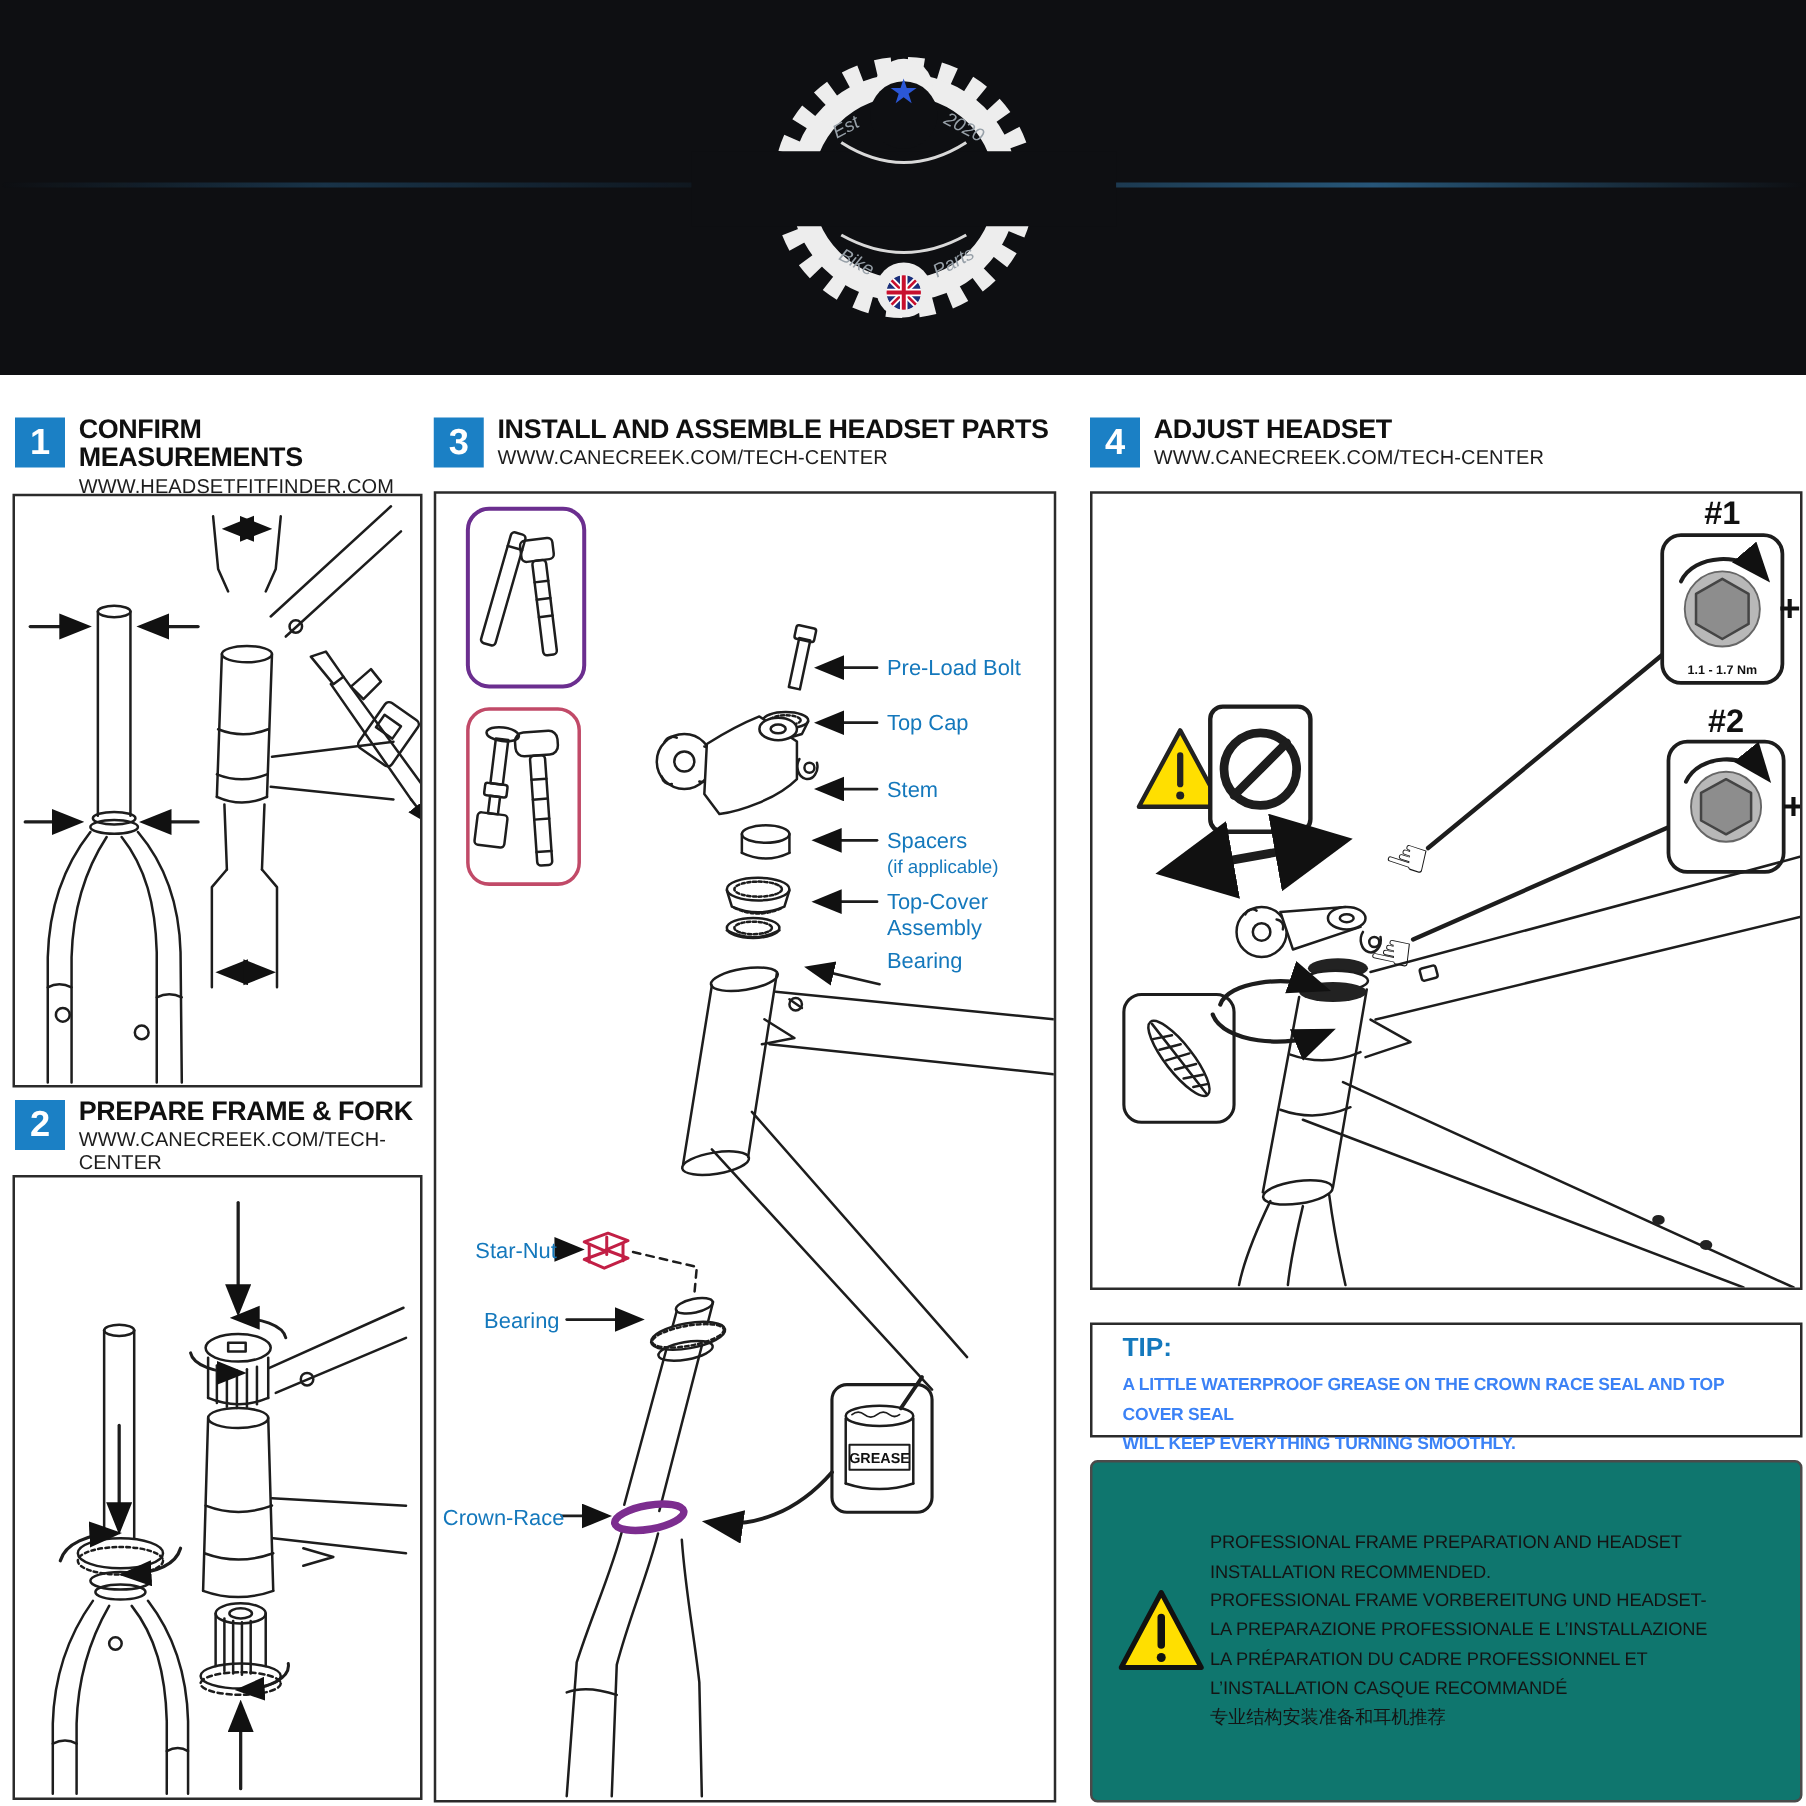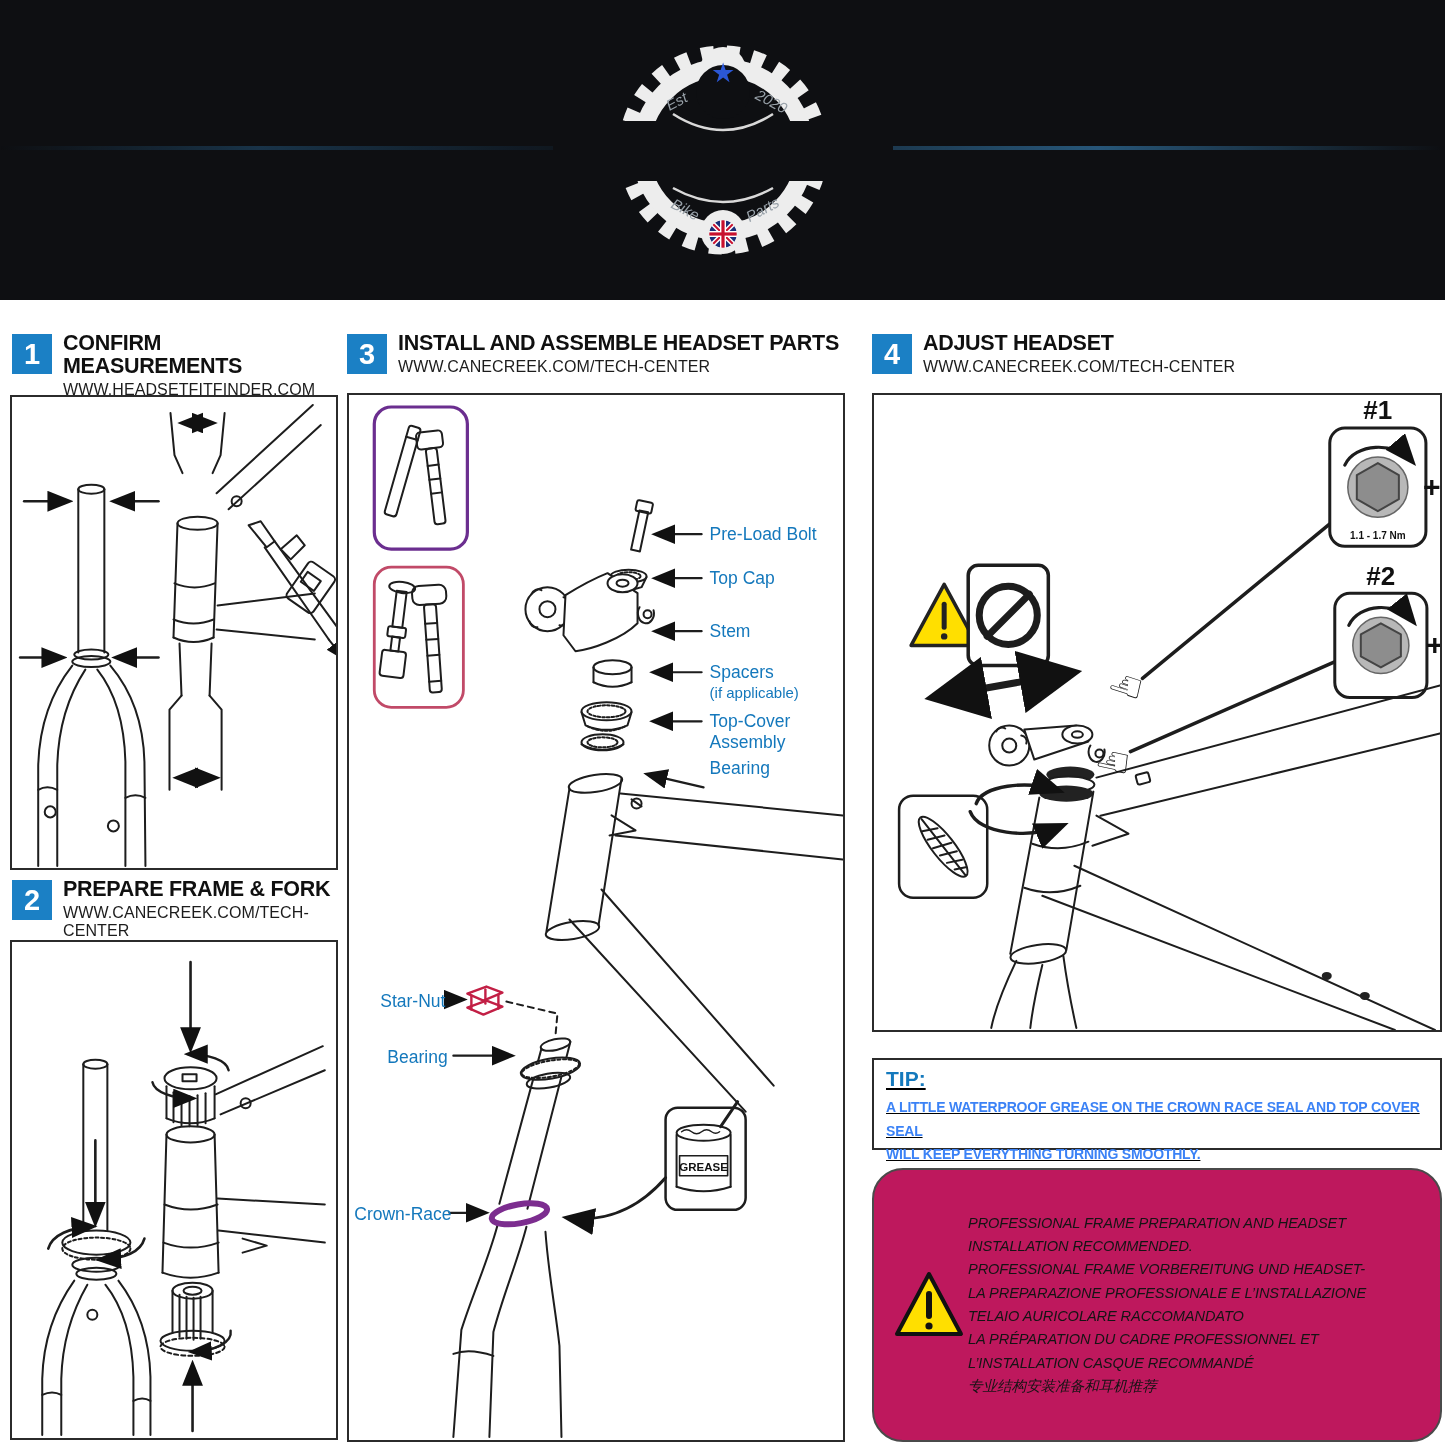--- a/index.html
+++ b/index.html
@@ -22,26 +22,26 @@
   .hdr .tt{font-size:21.5px;font-weight:bold;color:#101010;letter-spacing:-0.3px;line-height:1.06;}
   .hdr .uu{font-size:16px;color:#1c1c1c;margin-top:3px;letter-spacing:.1px;}
   
   .panel{position:absolute;border:2.5px solid #2b2b2b;background:#fff;box-sizing:border-box;}
   .panel svg{display:block;width:100%;height:100%;}
   svg text{font-family:"Liberation Sans",sans-serif;}
   .lbl{fill:#1478bc;font-size:17.5px;}
   .lbl-sm{fill:#1478bc;font-size:15px;}
   
   .tipbox{position:absolute;border:2.5px solid #2b2b2b;background:#fff;box-sizing:border-box;
-          padding:7px 12px;text-decoration:underline;}
+          padding:7px 24px;}
   .tip-h{color:#1479bd;font-weight:bold;font-size:21px;margin-bottom:5px;}
   .tip-l{color:#3b82f6;font-size:14px;font-weight:bold;line-height:1.68;letter-spacing:-0.2px;}
   
-  .warnbox{position:absolute;background:#be185d;border:2.5px solid #4a4a4a;border-radius:31px;
-           box-sizing:border-box;display:flex;align-items:center;padding:12px 16px;font-style:italic;}
+  .warnbox{position:absolute;background:#0f766e;border:2.5px solid #4a4a4a;border-radius:6px;
+           box-sizing:border-box;display:flex;align-items:center;padding:12px 16px;}
   .warn-ic{flex:0 0 78px;display:flex;justify-content:center;}
   .warn-tx{font-size:14.6px;color:#141414;line-height:1.6;letter-spacing:-0.1px;}
 </style>
 </head>
 <body>
 
 <div class="banner">
   <div class="streak"></div>
   <div class="logo-wrap">
     <svg viewBox="0 0 340 300">
@@ -532,18 +532,17 @@
       <path d="M35,4 L67,64 L3,64 Z" fill="#ffdf00" stroke="#111" stroke-width="4" stroke-linejoin="round"></path>
       <line x1="35" y1="24" x2="35" y2="46" stroke="#111" stroke-width="6" stroke-linecap="round"></line>
       <circle cx="35" cy="56" r="3.6" fill="#111"></circle>
     </svg>
   </div>
   <div class="warn-tx">
     <div>PROFESSIONAL FRAME PREPARATION AND HEADSET</div>
     <div>INSTALLATION RECOMMENDED.</div>
     <div>PROFESSIONAL FRAME VORBEREITUNG UND HEADSET-</div>
     <div>LA PREPARAZIONE PROFESSIONALE E L’INSTALLAZIONE</div>
-    <div>TELAIO AURICOLARE RACCOMANDATO</div>
     <div>LA PRÉPARATION DU CADRE PROFESSIONNEL ET</div>
     <div>L’INSTALLATION CASQUE RECOMMANDÉ</div>
     <div>专业结构安装准备和耳机推荐</div>
   </div>
 </div>
 
 </body></html>

